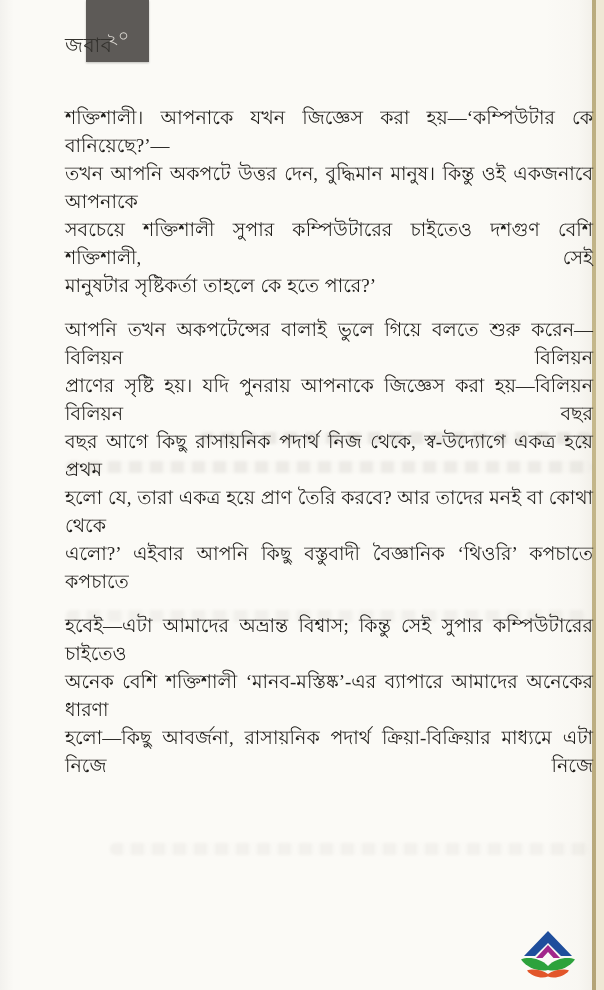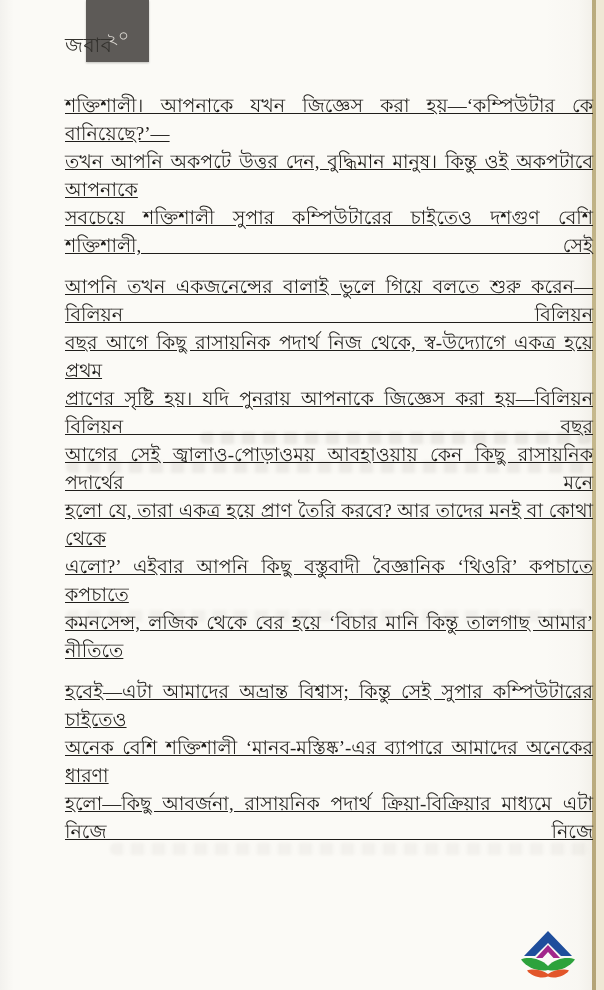--- a/index.html
+++ b/index.html
@@ -36,21 +36,21 @@
   .running-head{
     position:absolute;left:65px;top:30px;width:540px;
     font-size:20px;color:#34322e;
     letter-spacing:0.5px;
   }
   
   .text-block{
     position:absolute;left:65px;top:88px;width:528px;
     font-size:19px;line-height:28px;
   }
-  .para{margin:4px 0 13px 0;text-decoration:underline;}
+  .para{margin:16px 0 13px 0;}
   .line{
     width:100%;
     text-align:justify;
     text-align-last:justify;
     -moz-text-align-last:justify;
     white-space:normal;
     word-spacing:1px;
   }
   .line.end{text-align-last:left;-moz-text-align-last:left;}
   
@@ -84,32 +84,31 @@
 
   <div class="bleed b1"></div>
   <div class="bleed b2"></div>
   <div class="bleed b3"></div>
   <div class="bleed b4"></div>
 
   <div class="text-block">
 
     <div class="para">
       <div class="line">শক্তিশালী। আপনাকে যখন জিজ্ঞেস করা হয়—‘কম্পিউটার কে বানিয়েছে?’—</div>
-      <div class="line">তখন আপনি অকপটে উত্তর দেন, বুদ্ধিমান মানুষ। কিন্তু ওই অকপটাবে আপনাকে</div>
+      <div class="line">তখন আপনি অকপটে উত্তর দেন, বুদ্ধিমান মানুষ। কিন্তু ওই একজনাবে আপনাকে</div>
       <div class="line">সবচেয়ে শক্তিশালী সুপার কম্পিউটারের চাইতেও দশগুণ বেশি শক্তিশালী, সেই</div>
+      <div class="line end">মানুষটার সৃষ্টিকর্তা তাহলে কে হতে পারে?’</div>
     </div>
 
     <div class="para">
-      <div class="line">আপনি তখন একজনেন্সের বালাই ভুলে গিয়ে বলতে শুরু করেন—বিলিয়ন বিলিয়ন</div>
+      <div class="line">আপনি তখন অকপটেন্সের বালাই ভুলে গিয়ে বলতে শুরু করেন—বিলিয়ন বিলিয়ন</div>
+      <div class="line">প্রাণের সৃষ্টি হয়। যদি পুনরায় আপনাকে জিজ্ঞেস করা হয়—বিলিয়ন বিলিয়ন বছর</div>
       <div class="line">বছর আগে কিছু রাসায়নিক পদার্থ নিজ থেকে, স্ব-উদ্যোগে একত্র হয়ে প্রথম</div>
-      <div class="line">প্রাণের সৃষ্টি হয়। যদি পুনরায় আপনাকে জিজ্ঞেস করা হয়—বিলিয়ন বিলিয়ন বছর</div>
-      <div class="line">আগের সেই জ্বালাও-পোড়াওময় আবহাওয়ায় কেন কিছু রাসায়নিক পদার্থের মনে</div>
       <div class="line">হলো যে, তারা একত্র হয়ে প্রাণ তৈরি করবে? আর তাদের মনই বা কোথা থেকে</div>
       <div class="line">এলো?’ এইবার আপনি কিছু বস্তুবাদী বৈজ্ঞানিক ‘থিওরি’ কপচাতে কপচাতে</div>
-      <div class="line">কমনসেন্স, লজিক থেকে বের হয়ে ‘বিচার মানি কিন্তু তালগাছ আমার’ নীতিতে</div>
     </div>
 
     <div class="para">
       <div class="line">হবেই—এটা আমাদের অভ্রান্ত বিশ্বাস; কিন্তু সেই সুপার কম্পিউটারের চাইতেও</div>
       <div class="line">অনেক বেশি শক্তিশালী ‘মানব-মস্তিষ্ক’-এর ব্যাপারে আমাদের অনেকের ধারণা</div>
       <div class="line">হলো—কিছু আবর্জনা, রাসায়নিক পদার্থ ক্রিয়া-বিক্রিয়ার মাধ্যমে এটা নিজে নিজে</div>
 
     </div>
 
   </div>

